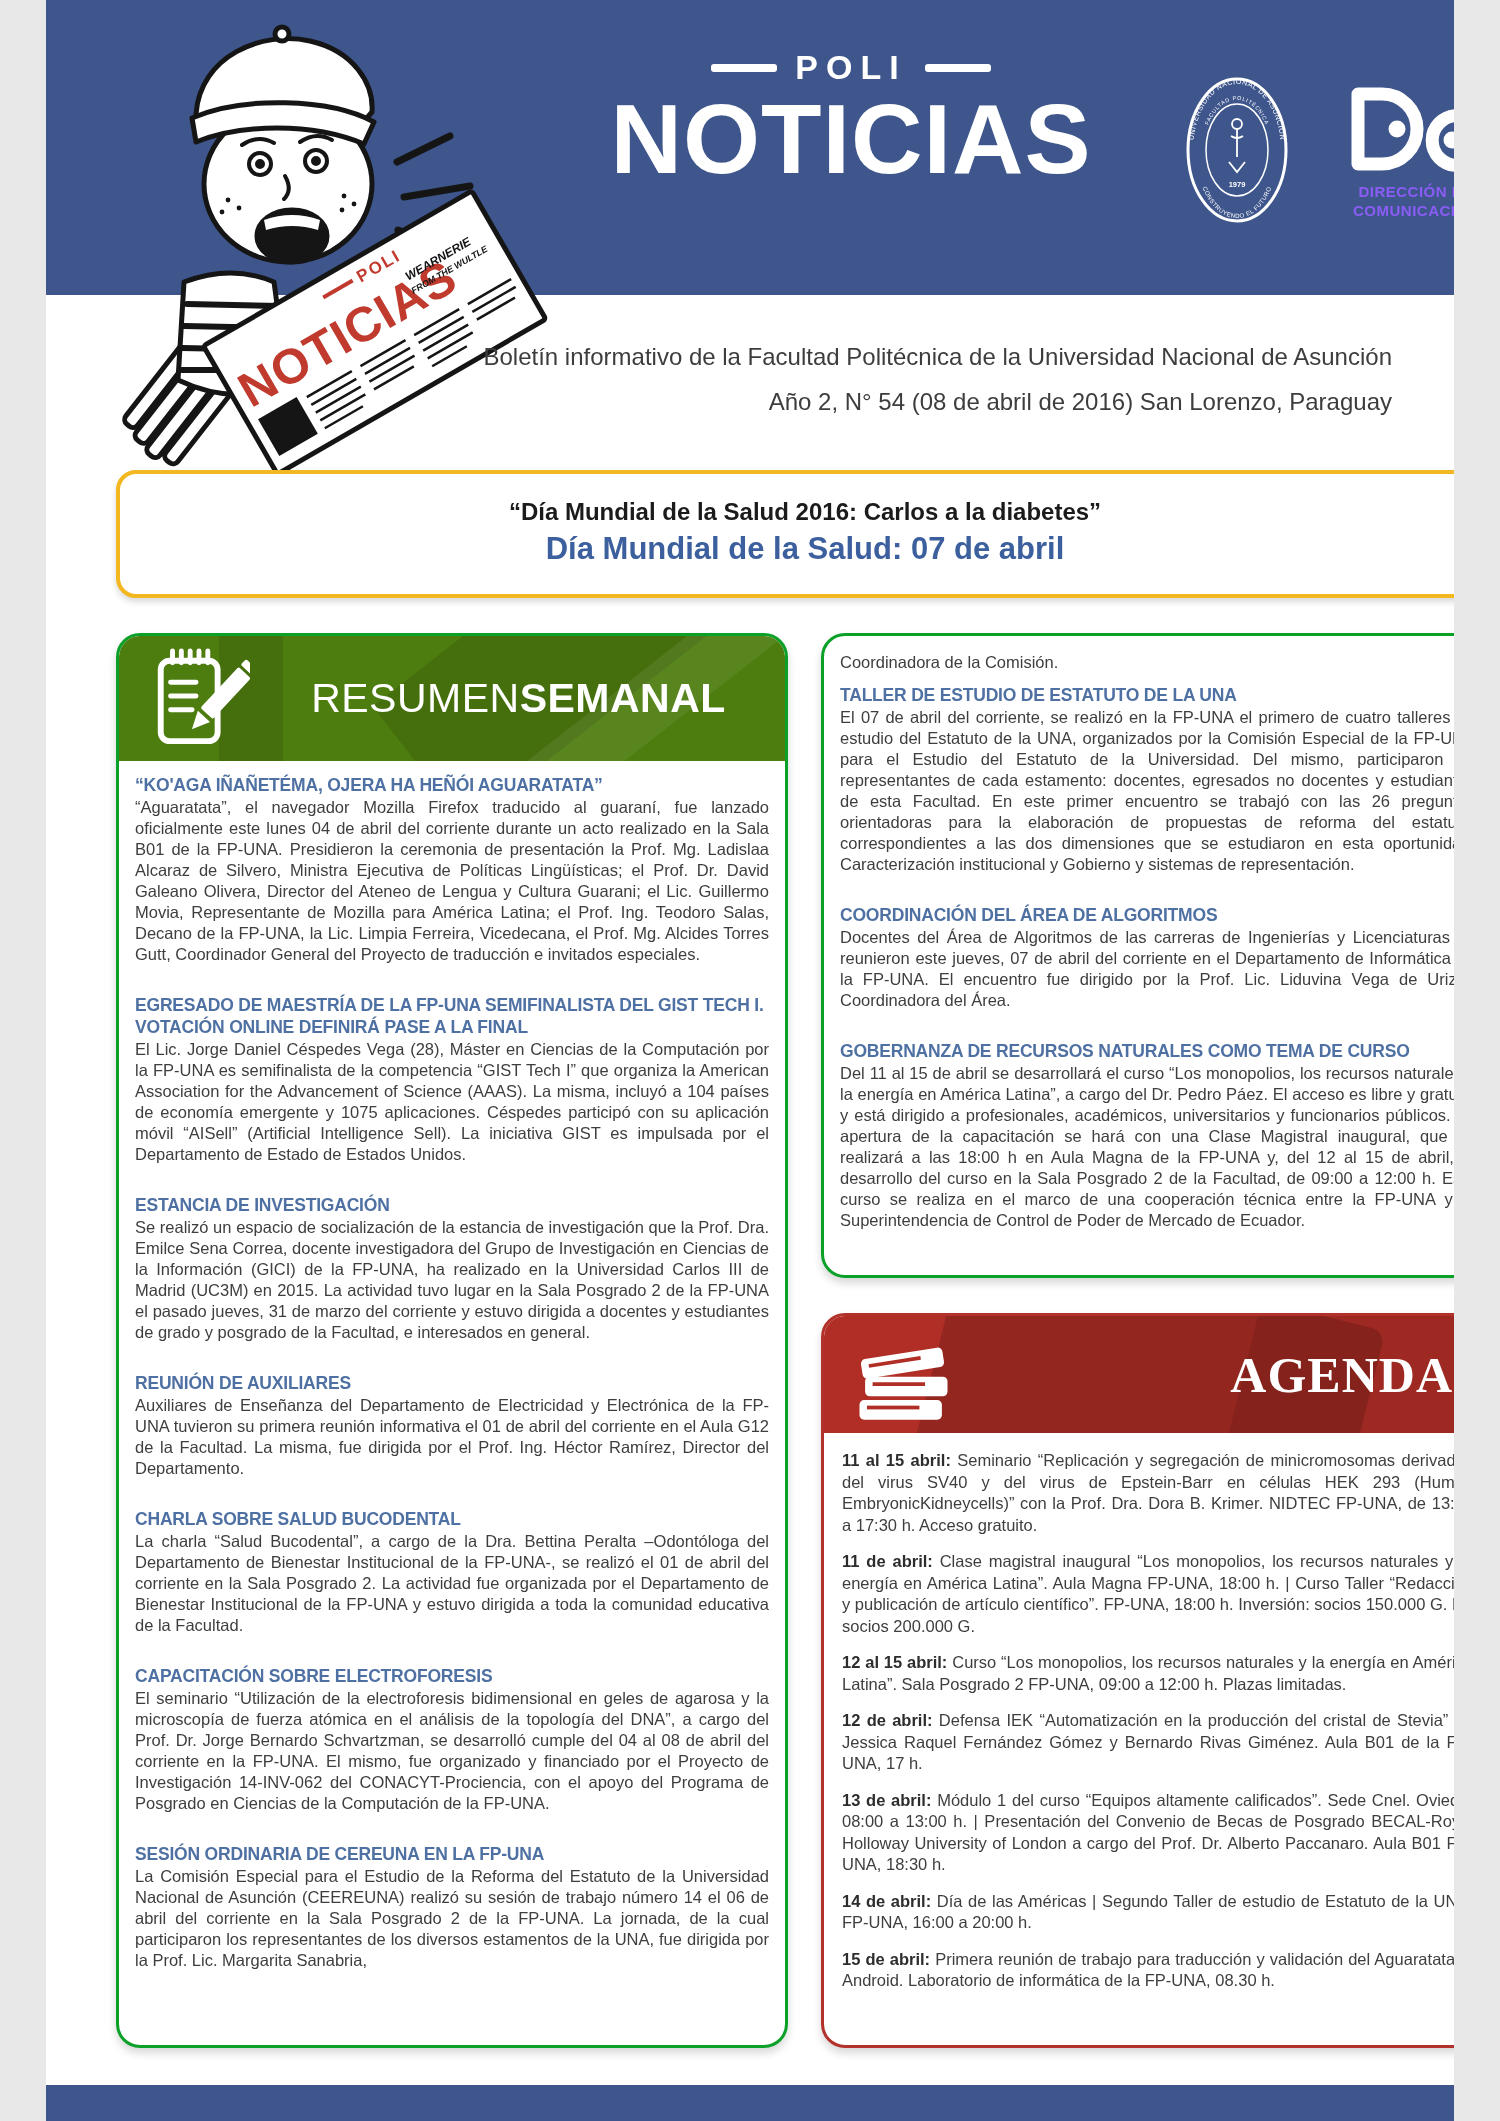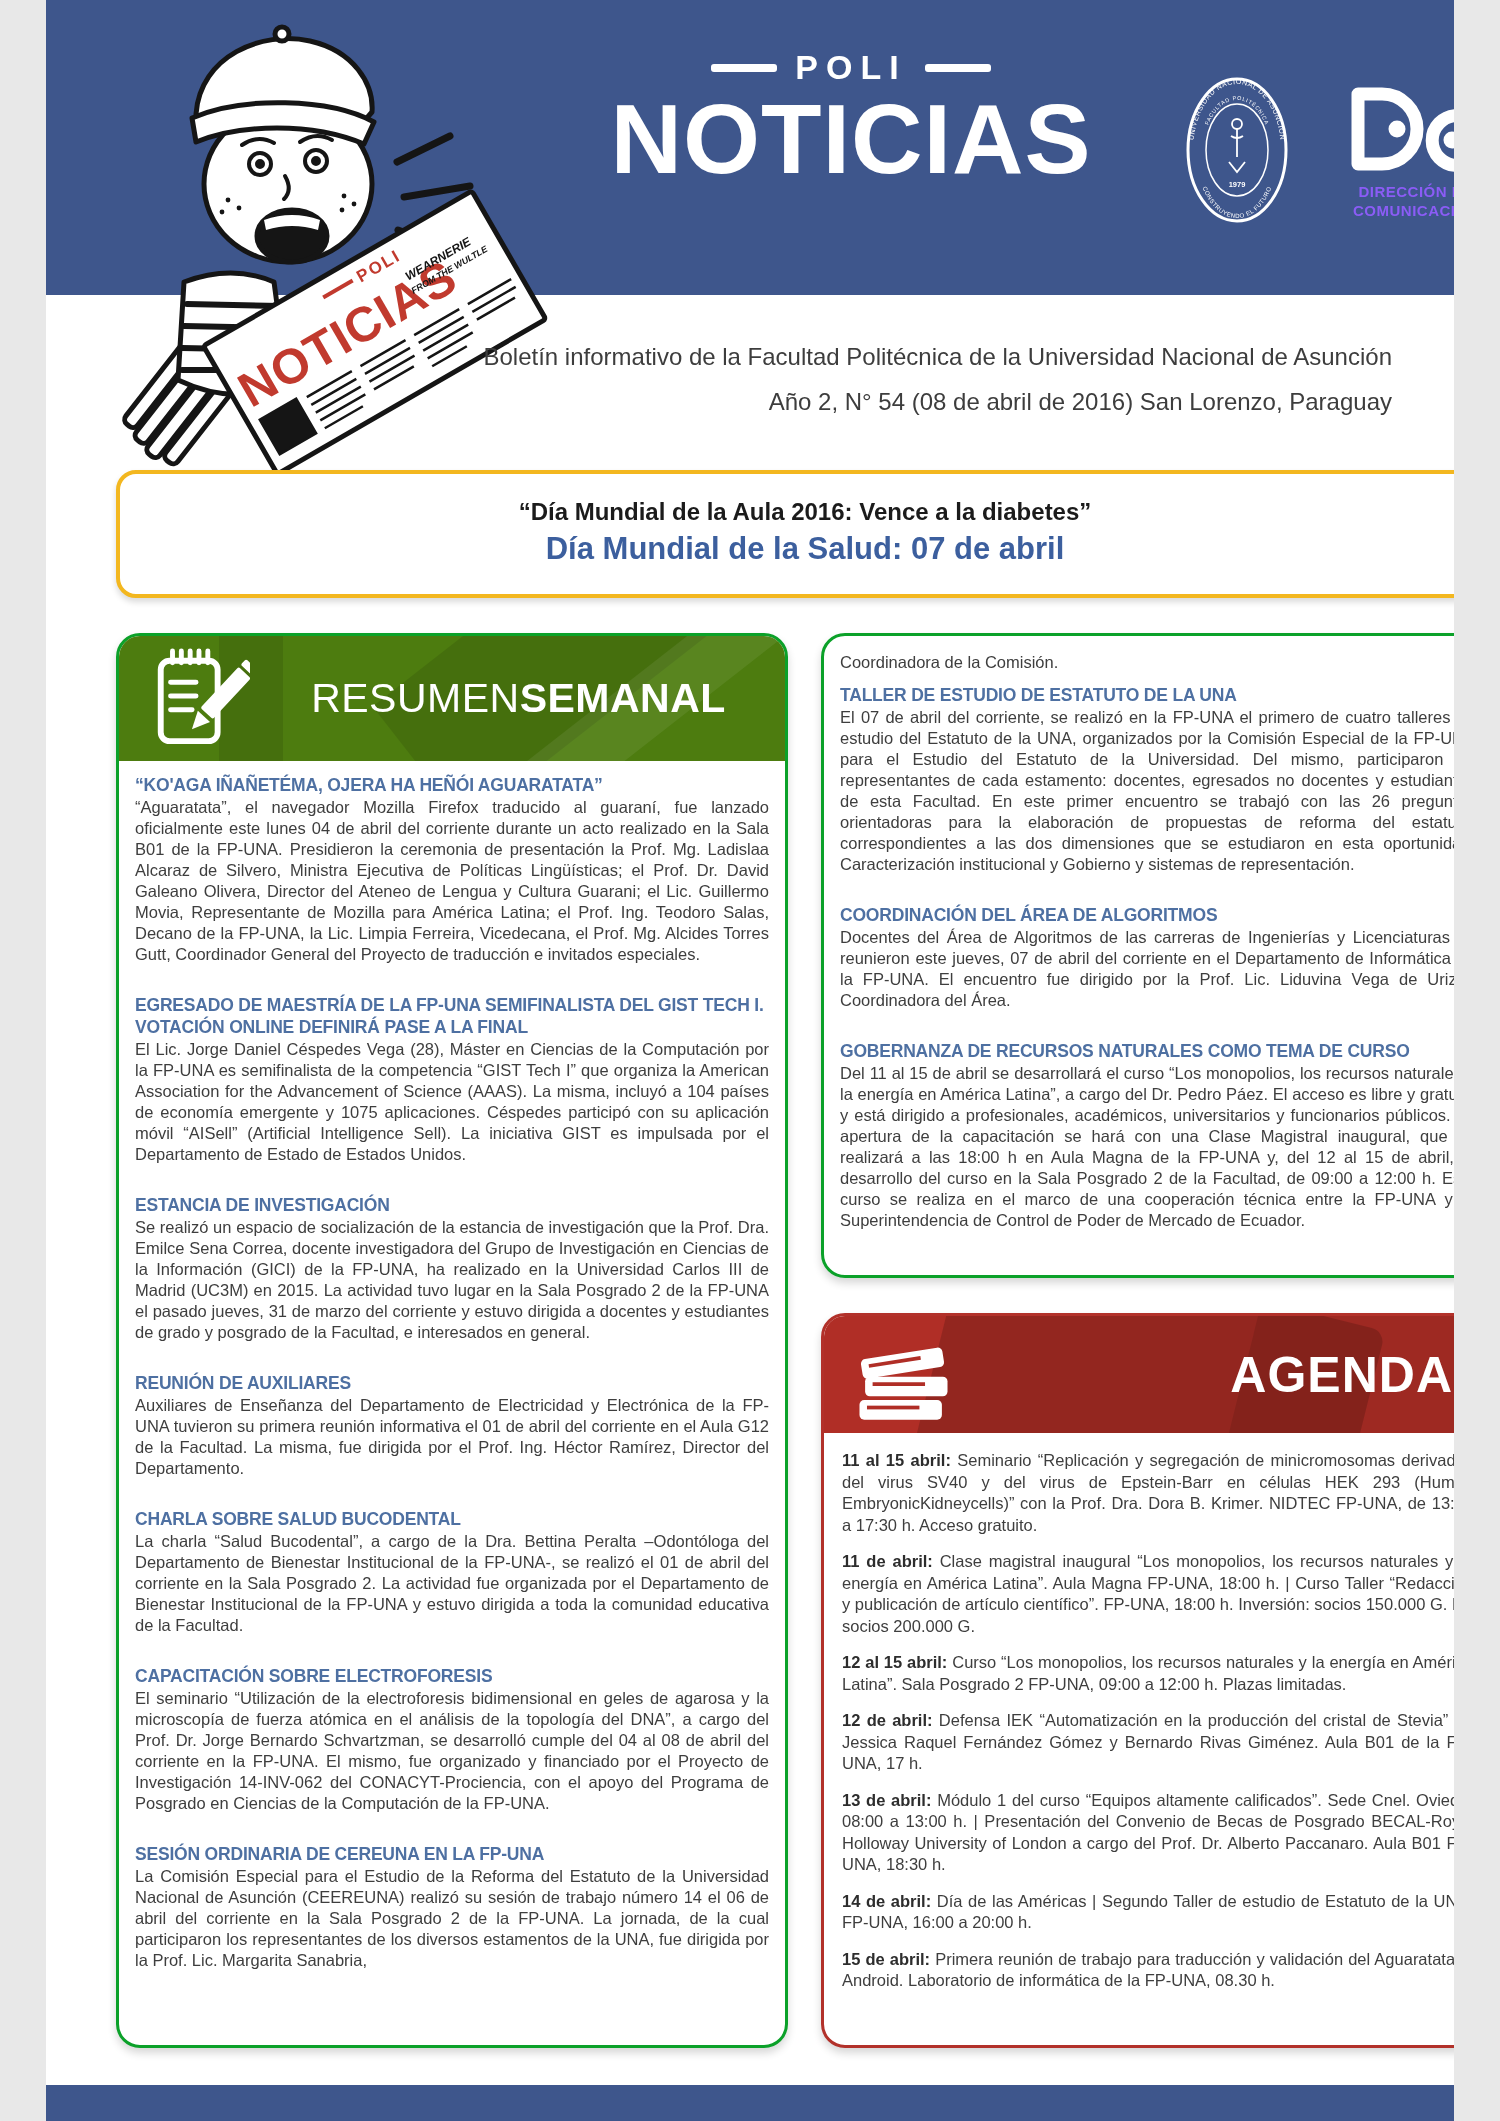--- a/index.html
+++ b/index.html
@@ -49,21 +49,21 @@
   .wm.g2{left:250px;top:-90px;width:470px;height:150px;background:rgba(0,0,0,.10);transform:rotate(-38deg);}
   .wm.g3{left:330px;top:30px;width:420px;height:60px;background:rgba(255,255,255,.07);transform:rotate(-38deg);}
   .wm.r1{left:110px;top:-40px;width:430px;height:230px;background:rgba(0,0,0,.16);transform:rotate(14deg);border-radius:14px;}
   .wm.r2{left:420px;top:-60px;width:220px;height:260px;background:rgba(0,0,0,.10);transform:rotate(14deg);}
   .head-icon{position:absolute;left:28px;top:11px;width:103px;height:103px;}
   .head-title{position:absolute;left:145px;right:12px;top:0;bottom:0;display:flex;align-items:center;
               justify-content:center;color:#fff;font-size:41px;letter-spacing:0.5px;white-space:nowrap;}
   .head-title .light{font-weight:normal;}
   .head-title .heavy{font-weight:bold;}
   .agenda-title{position:absolute;right:38px;top:0;bottom:0;display:flex;align-items:center;
-                color:#fff;font-size:50px;font-weight:bold;letter-spacing:1px;}
+                color:#fff;font-size:50px;font-weight:bold;letter-spacing:1px;font-family:Liberation Serif, serif;}
   
   .content{padding:13px 16px 0 16px;}
   .content h3{font-size:17.5px;font-weight:bold;color:#4E70A2;line-height:22px;
               letter-spacing:-0.2px;margin:29px 0 1px 0;}
   .content h3.first{margin-top:0;}
   .content p{font-size:16.5px;line-height:21px;color:#3E3E3E;text-align:justify;margin:0;}
   .content p.intro{margin-bottom:11px;}
   
   .agenda-list{padding:17px 18px 0 18px;}
   .agenda-list p{font-size:16.5px;line-height:21.5px;color:#3E3E3E;text-align:justify;margin:0 0 15px 0;}
@@ -188,21 +188,21 @@
       </g>
     </g>
   </svg>
 
   <div class="subtitle">
     <div>Boletín informativo de la Facultad Politécnica de la Universidad Nacional de Asunción</div>
     <div>Año 2, N° 54 (08 de abril de 2016) San Lorenzo, Paraguay</div>
   </div>
 
   <div class="banner">
-    <div class="quote">“Día Mundial de la Aula 2016: Vence a la diabetes”</div>
+    <div class="quote">“Día Mundial de la Salud 2016: Carlos a la diabetes”</div>
     <div class="title">Día Mundial de la Salud: 07 de abril</div>
   </div>
 
   <div class="box green box-left">
     <div class="band-head green-bg">
       <div class="wm g1"></div>
       <div class="wm g2"></div>
       <div class="wm g3"></div>
       <svg class="head-icon" viewBox="0 0 105 105">
         <g stroke="#fff" stroke-linecap="round" fill="none">

